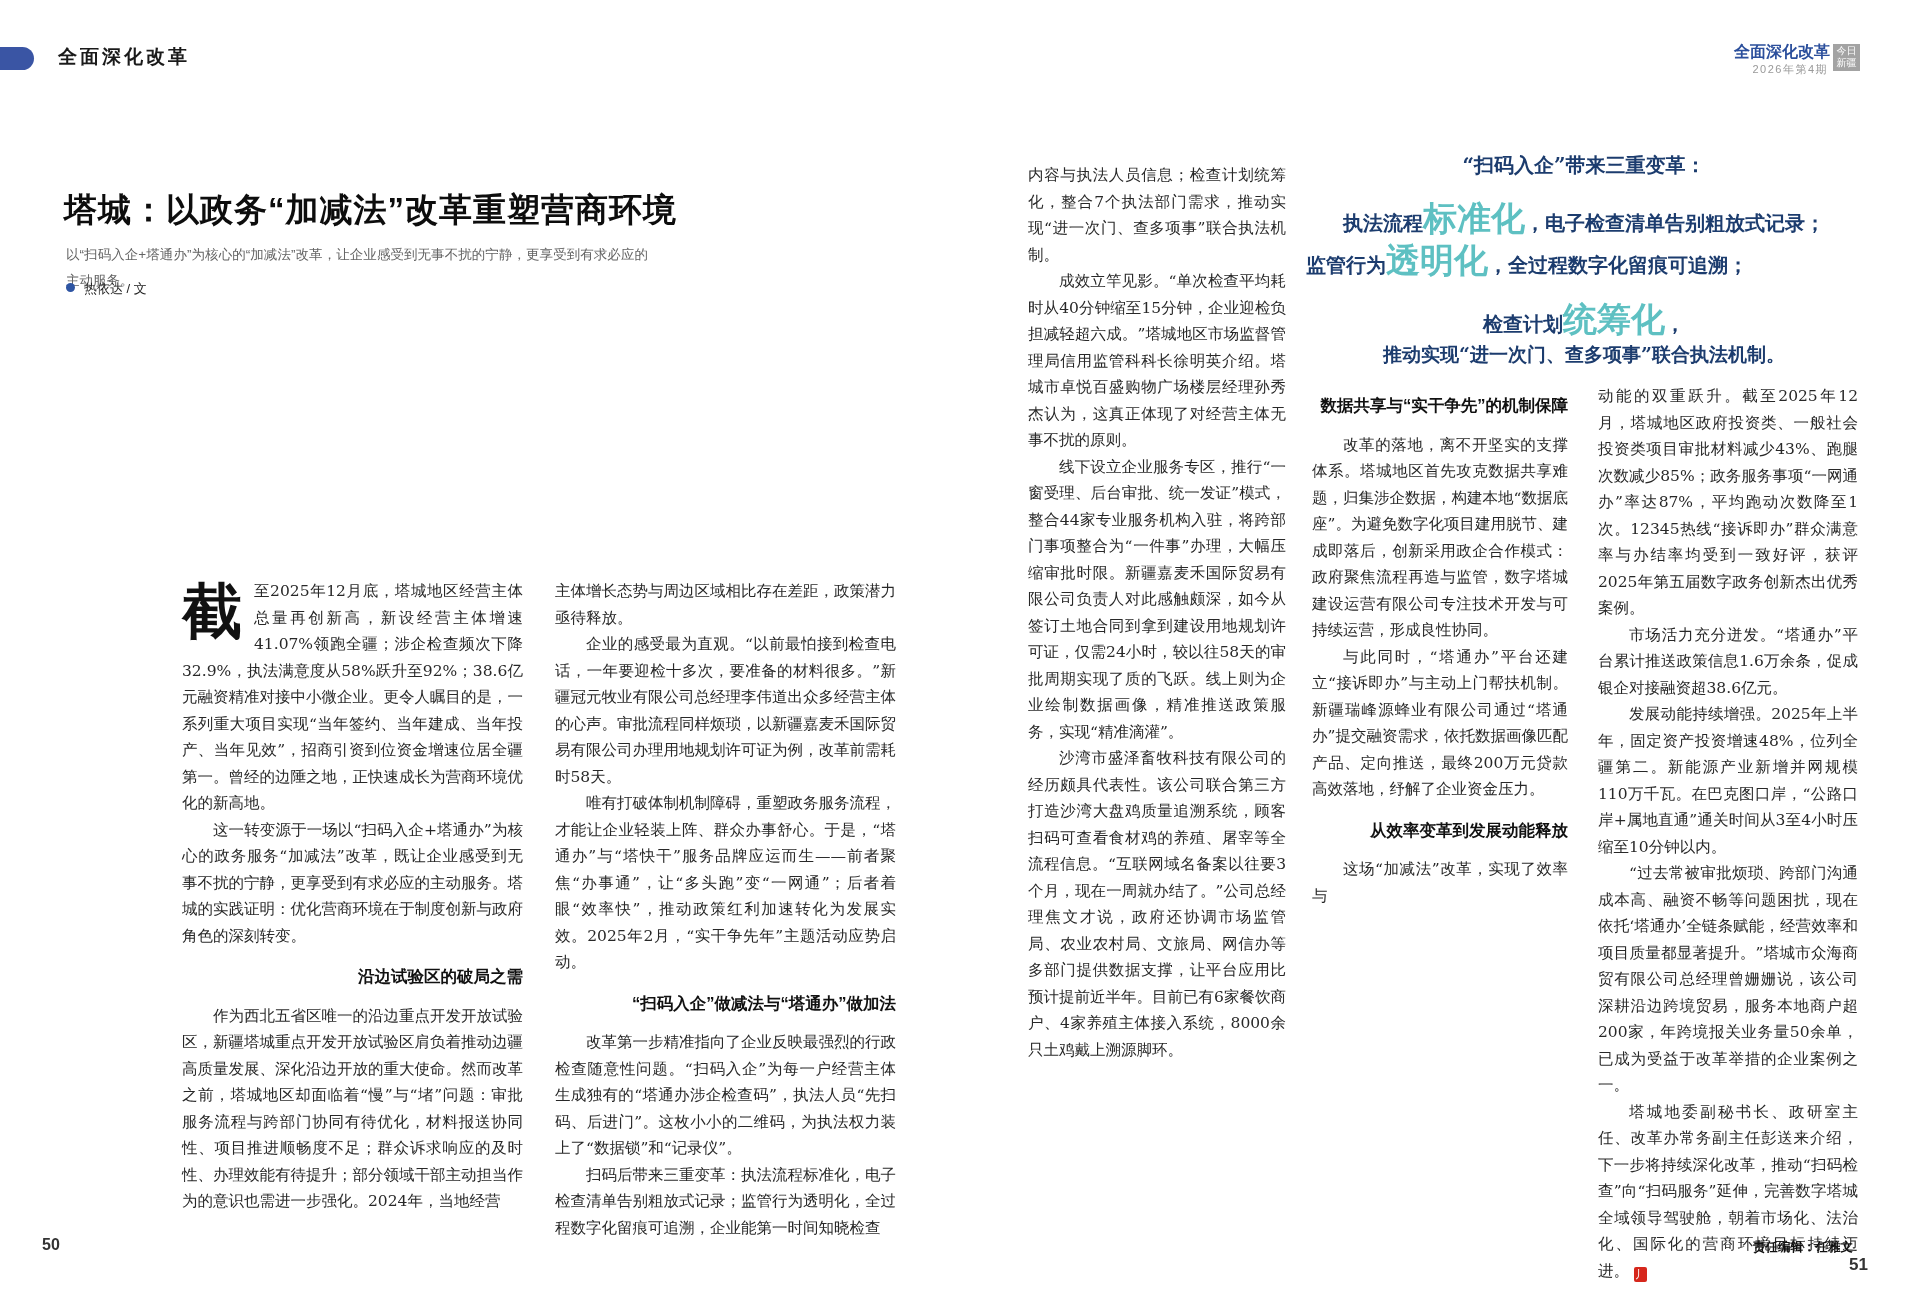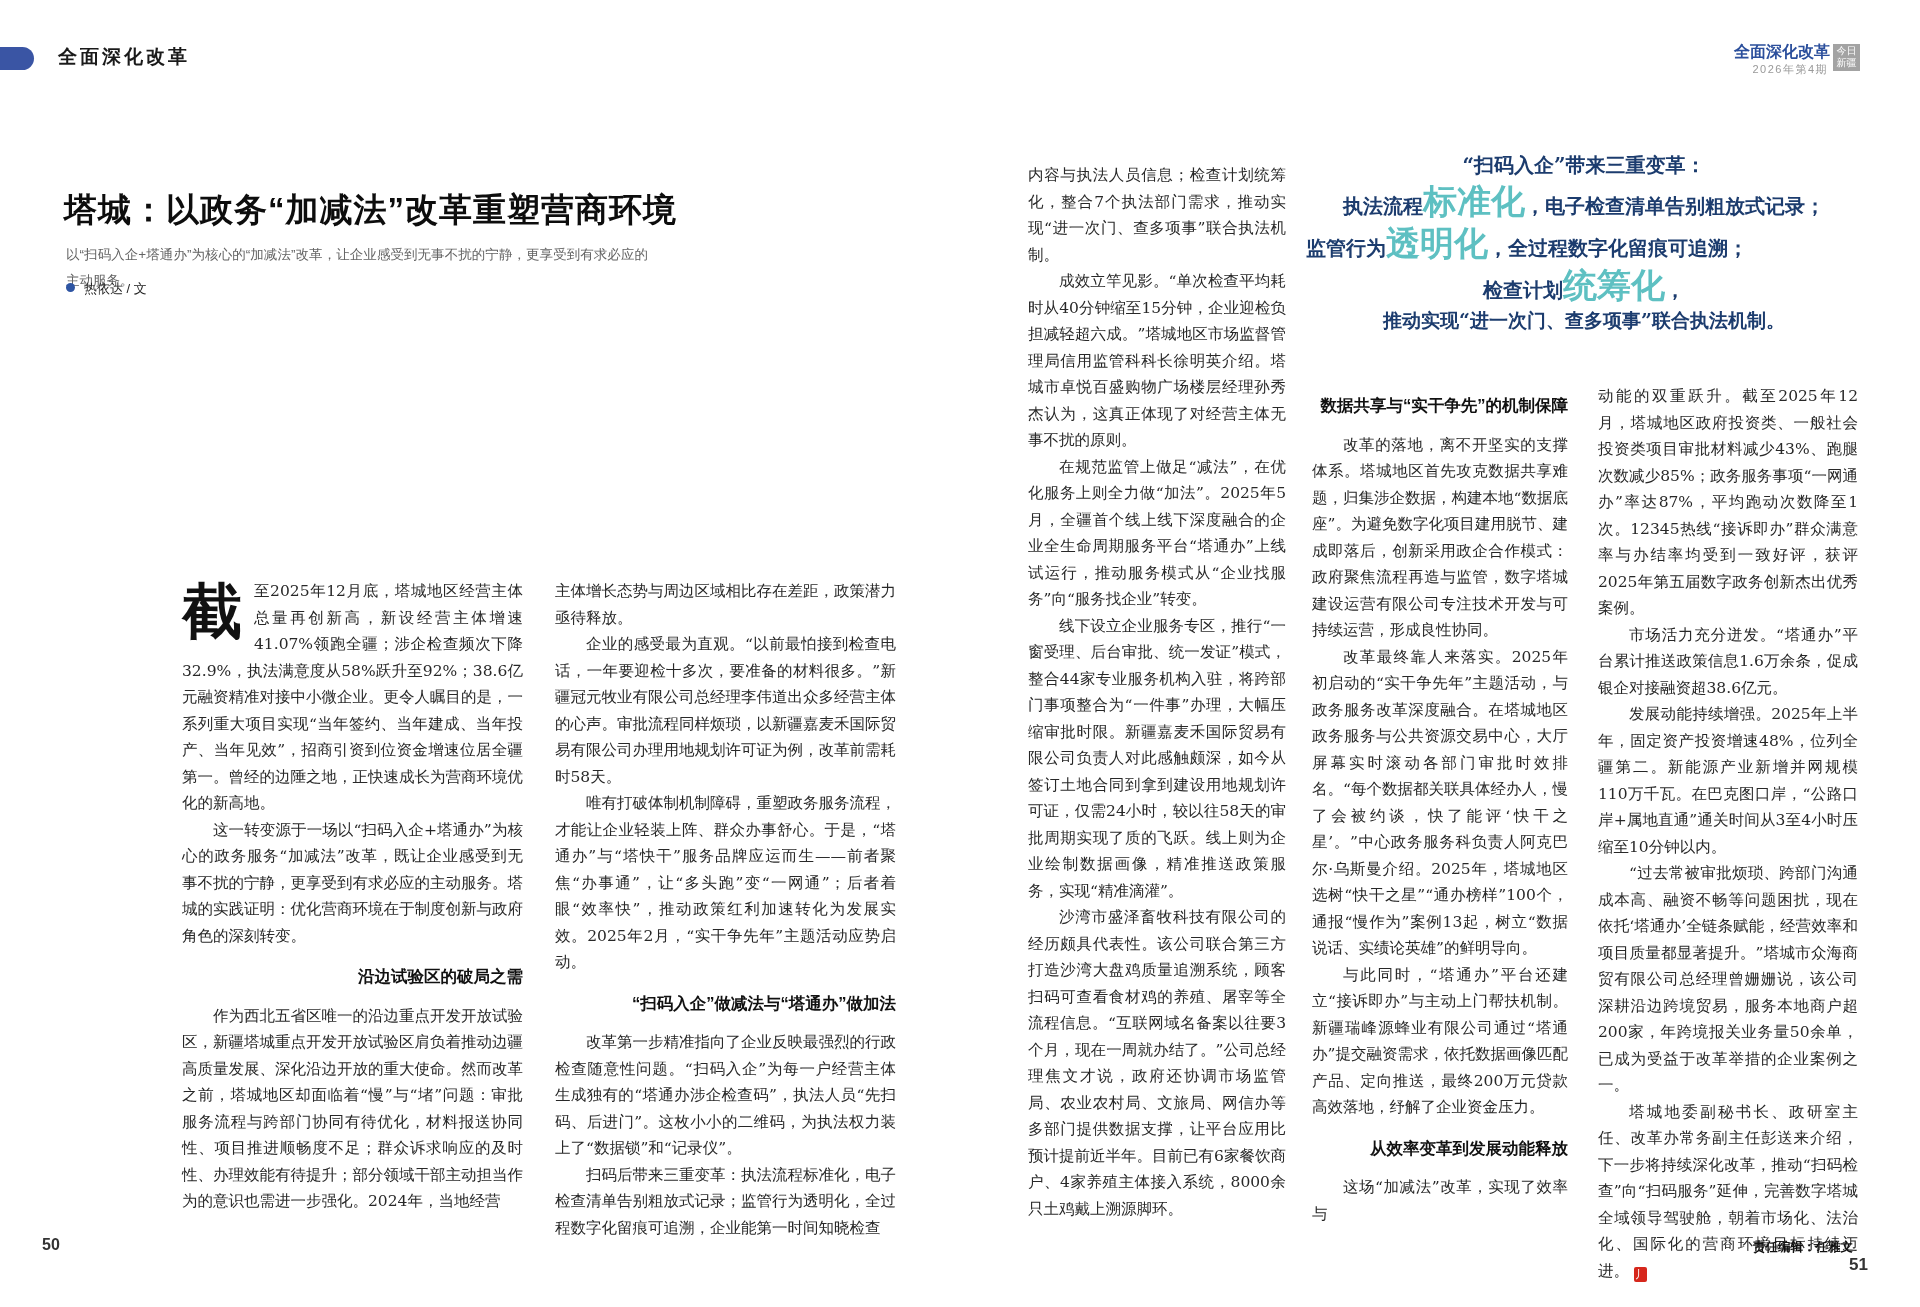--- a/index.html
+++ b/index.html
@@ -38,21 +38,21 @@
   #col3{left:1028px;top:162px;width:258px;}
   #col4{left:1312px;top:392px;width:256px;}
   #col5{left:1598px;top:383px;width:260px;}
   .dropcap{float:left;width:72px;font-size:60px;line-height:58px;font-weight:bold;
     color:#111;padding-top:4px;}
   
   .quote{position:absolute;left:1306px;top:150px;width:556px;color:#1c3c6e;
     font-weight:bold;font-family:"DejaVu Serif",serif;}
   .quote .q1{font-size:20px;line-height:30px;text-align:center;}
   .quote .qrow{font-size:20px;line-height:42px;height:42px;}
-  .quote .qc{text-align:center;}
+  .quote .qc{text-align:center;margin-top:17px;}
   .quote .ql{text-align:left;}
   .quote .em{font-size:34px;color:#5ec0c2;}
   .quote .q5{font-size:19px;line-height:28px;text-align:center;}
   
   .pg-left{position:absolute;left:42px;top:1236px;font-family:"Liberation Sans",sans-serif;
     font-weight:bold;font-size:16px;color:#333;}
   .editor{position:absolute;left:1600px;top:1239px;width:253px;text-align:right;
     font-family:"Liberation Sans",sans-serif;font-weight:bold;font-size:12.5px;color:#111;}
   .pg-right{position:absolute;left:1600px;top:1255px;width:268px;text-align:right;
     font-family:"Liberation Sans",sans-serif;font-weight:bold;font-size:17px;color:#333;}
@@ -93,37 +93,35 @@
     <p>企业的感受最为直观。“以前最怕接到检查电话，一年要迎检十多次，要准备的材料很多。”新疆冠元牧业有限公司总经理李伟道出众多经营主体的心声。审批流程同样烦琐，以新疆嘉麦禾国际贸易有限公司办理用地规划许可证为例，改革前需耗时58天。</p>
     <p>唯有打破体制机制障碍，重塑政务服务流程，才能让企业轻装上阵、群众办事舒心。于是，“塔通办”与“塔快干”服务品牌应运而生——前者聚焦“办事通”，让“多头跑”变“一网通”；后者着眼“效率快”，推动政策红利加速转化为发展实效。2025年2月，“实干争先年”主题活动应势启动。</p>
     <div class="h">“扫码入企”做减法与“塔通办”做加法</div>
     <p>改革第一步精准指向了企业反映最强烈的行政检查随意性问题。“扫码入企”为每一户经营主体生成独有的“塔通办涉企检查码”，执法人员“先扫码、后进门”。这枚小小的二维码，为执法权力装上了“数据锁”和“记录仪”。</p>
     <p>扫码后带来三重变革：执法流程标准化，电子检查清单告别粗放式记录；监管行为透明化，全过程数字化留痕可追溯，企业能第一时间知晓检查</p>
   </div>
 
   <div class="col" id="col3">
     <p class="cont">内容与执法人员信息；检查计划统筹化，整合7个执法部门需求，推动实现“进一次门、查多项事”联合执法机制。</p>
     <p>成效立竿见影。“单次检查平均耗时从40分钟缩至15分钟，企业迎检负担减轻超六成。”塔城地区市场监督管理局信用监管科科长徐明英介绍。塔城市卓悦百盛购物广场楼层经理孙秀杰认为，这真正体现了对经营主体无事不扰的原则。</p>
-    <p>在规范监管上做足“减法”，在优化服务上则全力做“加法”。2025年5月，全疆首个线上线下深度融合的企业全生命周期服务平台“塔通办”上线试运行，推动服务模式从“企业找服务”向“服务找企业”转变。</p>
     <p>线下设立企业服务专区，推行“一窗受理、后台审批、统一发证”模式，整合44家专业服务机构入驻，将跨部门事项整合为“一件事”办理，大幅压缩审批时限。新疆嘉麦禾国际贸易有限公司负责人对此感触颇深，如今从签订土地合同到拿到建设用地规划许可证，仅需24小时，较以往58天的审批周期实现了质的飞跃。线上则为企业绘制数据画像，精准推送政策服务，实现“精准滴灌”。</p>
     <p>沙湾市盛泽畜牧科技有限公司的经历颇具代表性。该公司联合第三方打造沙湾大盘鸡质量追溯系统，顾客扫码可查看食材鸡的养殖、屠宰等全流程信息。“互联网域名备案以往要3个月，现在一周就办结了。”公司总经理焦文才说，政府还协调市场监管局、农业农村局、文旅局、网信办等多部门提供数据支撑，让平台应用比预计提前近半年。目前已有6家餐饮商户、4家养殖主体接入系统，8000余只土鸡戴上溯源脚环。</p>
   </div>
 
   <div class="quote">
     <div class="q1">“扫码入企”带来三重变革：</div>
     <div class="qrow qc"><span>执法流程</span><span class="em">标准化</span><span>，电子检查清单告别粗放式记录；</span></div>
     <div class="qrow ql"><span>监管行为</span><span class="em">透明化</span><span>，全过程数字化留痕可追溯；</span></div>
     <div class="qrow qc"><span>检查计划</span><span class="em">统筹化</span><span>，</span></div>
     <div class="q5">推动实现“进一次门、查多项事”联合执法机制。</div>
   </div>
 
   <div class="col" id="col4">
     <div class="h" style="margin-top:0;">数据共享与“实干争先”的机制保障</div>
     <p>改革的落地，离不开坚实的支撑体系。塔城地区首先攻克数据共享难题，归集涉企数据，构建本地“数据底座”。为避免数字化项目建用脱节、建成即落后，创新采用政企合作模式：政府聚焦流程再造与监管，数字塔城建设运营有限公司专注技术开发与可持续运营，形成良性协同。</p>
-    <p>改革最终靠人来落实。2025年初启动的“实干争先年”主题活动，与政务服务改革深度融合。在塔城地区政务服务与公共资源交易中心，大厅屏幕实时滚动各部门审批时效排名。“每个数据都关联具体经办人，慢了会被约谈，快了能评‘快干之星’。”中心政务服务科负责人阿克巴尔·乌斯曼介绍。2025年，塔城地区选树“快干之星”“通办榜样”100个，通报“慢作为”案例13起，树立“数据说话、实绩论英雄”的鲜明导向。</p>
     <p>与此同时，“塔通办”平台还建立“接诉即办”与主动上门帮扶机制。新疆瑞峰源蜂业有限公司通过“塔通办”提交融资需求，依托数据画像匹配产品、定向推送，最终200万元贷款高效落地，纾解了企业资金压力。</p>
     <div class="h">从效率变革到发展动能释放</div>
     <p>这场“加减法”改革，实现了效率与</p>
   </div>
 
   <div class="col" id="col5">
     <p class="cont">动能的双重跃升。截至2025年12月，塔城地区政府投资类、一般社会投资类项目审批材料减少43%、跑腿次数减少85%；政务服务事项“一网通办”率达87%，平均跑动次数降至1次。12345热线“接诉即办”群众满意率与办结率均受到一致好评，获评2025年第五届数字政务创新杰出优秀案例。</p>
     <p>市场活力充分迸发。“塔通办”平台累计推送政策信息1.6万余条，促成银企对接融资超38.6亿元。</p>
     <p>发展动能持续增强。2025年上半年，固定资产投资增速48%，位列全疆第二。新能源产业新增并网规模110万千瓦。在巴克图口岸，“公路口岸+属地直通”通关时间从3至4小时压缩至10分钟以内。</p>
     <p>“过去常被审批烦琐、跨部门沟通成本高、融资不畅等问题困扰，现在依托‘塔通办’全链条赋能，经营效率和项目质量都显著提升。”塔城市众海商贸有限公司总经理曾姗姗说，该公司深耕沿边跨境贸易，服务本地商户超200家，年跨境报关业务量50余单，已成为受益于改革举措的企业案例之一。</p>

